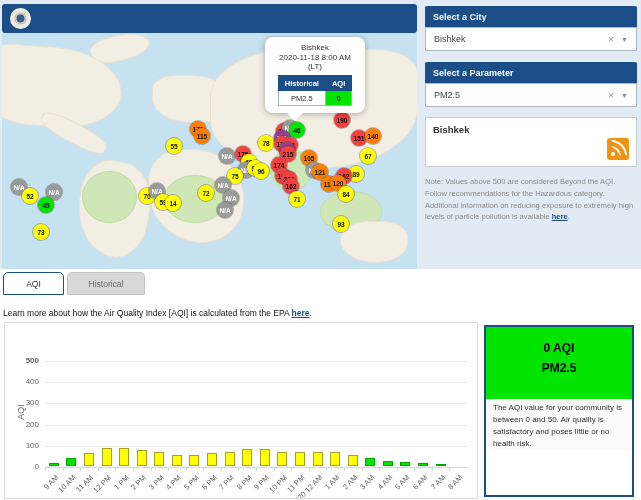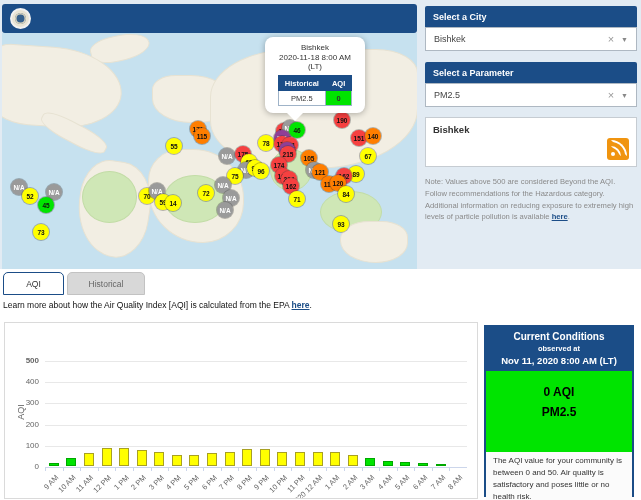--- a/index.html
+++ b/index.html
@@ -46,21 +46,21 @@
 
   
   #tabs{left:3px;top:272px;display:flex;height:23px}
   .tab{height:23px;display:flex;align-items:center;justify-content:center;font-size:8.5px;
        border-radius:5px 5px 0 0;margin-right:3px;box-sizing:border-box;cursor:pointer}
   .tab.active{width:61px;background:#fff;border:1.5px solid #1b4d87;color:#333}
   .tab.inactive{background:#d8d8d8;border:1px solid #c2c2c2;color:#666}
   .tab.w-conc{width:98px}
   .tab.w-hist{width:78px}
 
-  #learnmore{left:3px;top:300px;font-size:8.5px;color:#111}
+  #learnmore{left:3px;top:308px;font-size:8.5px;color:#111}
   a.bluelink{color:#1b4d87;font-weight:bold;text-decoration:underline;cursor:pointer}
 
   
   .panel-head{left:425px;width:212px;height:21px;background:#1b4d87;color:#fff;font-weight:bold;
               font-size:9px;display:flex;align-items:center;padding-left:8px;box-sizing:border-box;
               border-radius:2px 2px 0 0}
   .select-box{left:425px;width:212px;height:24px;background:#fff;border:1px solid #aeb8c2;
               box-sizing:border-box;display:flex;align-items:center;font-size:9px;color:#444;cursor:pointer}
   .select-box .val{flex:1;padding-left:8px}
   .select-box .clear{color:#999;font-size:11px;padding:0 7px}
@@ -94,21 +94,21 @@
   .bar.good{background:#00e400;border:1px solid #00a800}
   .bar.moderate{background:#ffff00;border:1px solid #a8a023}
   #yaxis-title{position:absolute;left:-32px;top:46px;font-size:9px;color:#666;transform:rotate(-90deg)}
 
   
   #cc{left:484px;top:325px;width:150px;height:172px;border:2px solid #1b4d87;background:#fff;box-sizing:border-box}
   #cc .head{background:#1b4d87;color:#fff;text-align:center;padding:4px 4px 5px}
   #cc .head .l1{font-size:10px;font-weight:bold}
   #cc .head .l2{font-size:7.5px;font-weight:bold;margin-top:2px}
   #cc .head .l3{font-size:9.5px;font-weight:bold;margin-top:2px}
-  #cc .aqi{background:#00e400;text-align:center;padding:12px 0 29px;color:#000}
+  #cc .aqi{background:#00e400;text-align:center;padding:12px 0 20px;color:#000}
   #cc .aqi div{font-size:12px;font-weight:bold;line-height:1.65}
   #cc .health{background:#fbfbfb;padding:3px 7px 0}
   #cc .health .ht{font-size:8.5px;font-weight:bold;text-align:center;color:#222;margin:2px 0 3px}
   #cc .health .hb{font-size:8px;color:#333;line-height:1.5}
 </style>
 </head>
 <body>
 
 <div id="band" class="abs"></div>
 
@@ -314,25 +314,20 @@
       <div class="xlabel" style="right: 43.9583px;">6 AM</div>
       <div class="bar good" style="left: 390.625px; height: 2px;"></div>
       <div class="xtick" style="left: 387px;"></div>
       <div class="xlabel" style="right: 26.375px;">7 AM</div>
       <div class="xtick" style="left: 404px;"></div>
       <div class="xlabel" style="right: 8.79167px;">8 AM</div>
     </div>
 </div>
 
 <div id="cc" class="abs">
-  <div class="head">
-    <div class="l1">Current Conditions</div>
-    <div class="l2">observed at</div>
-    <div class="l3">Nov 11, 2020 8:00 AM (LT)</div>
-  </div>
   <div class="aqi">
     <div>0 AQI</div>
     <div>PM2.5</div>
   </div>
   <div class="health">
     <div class="hb">The AQI value for your community is between 0 and 50. Air quality is satisfactory and poses little or no health risk.</div>
   </div>
 </div>
 
 </body></html>

